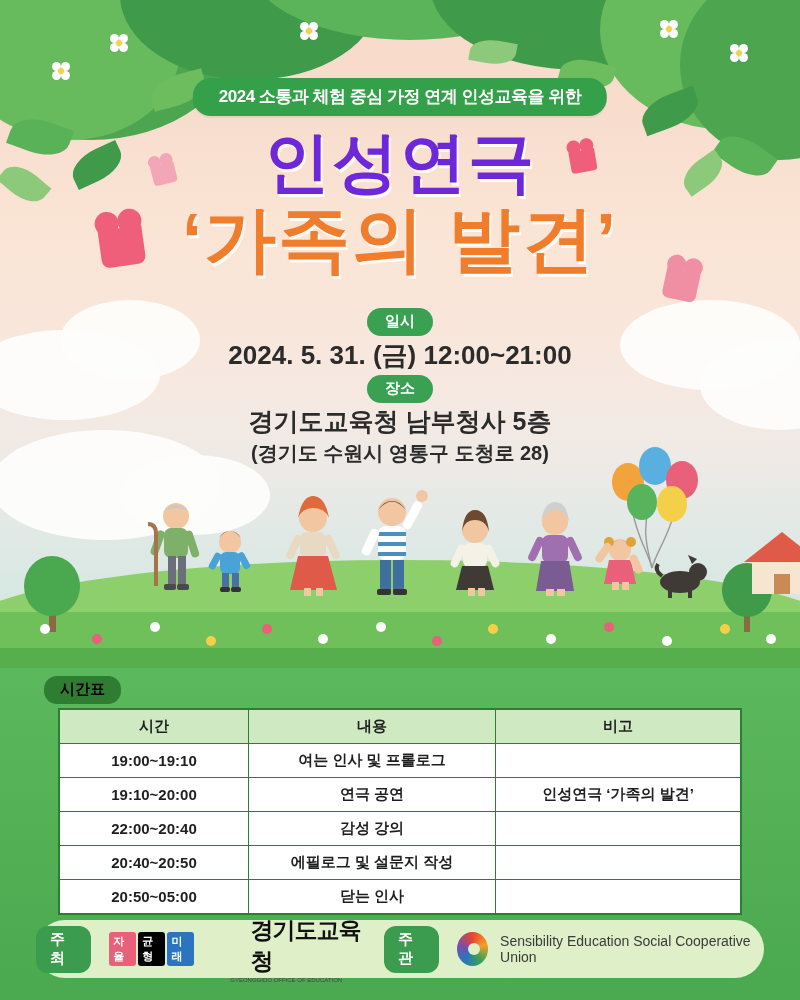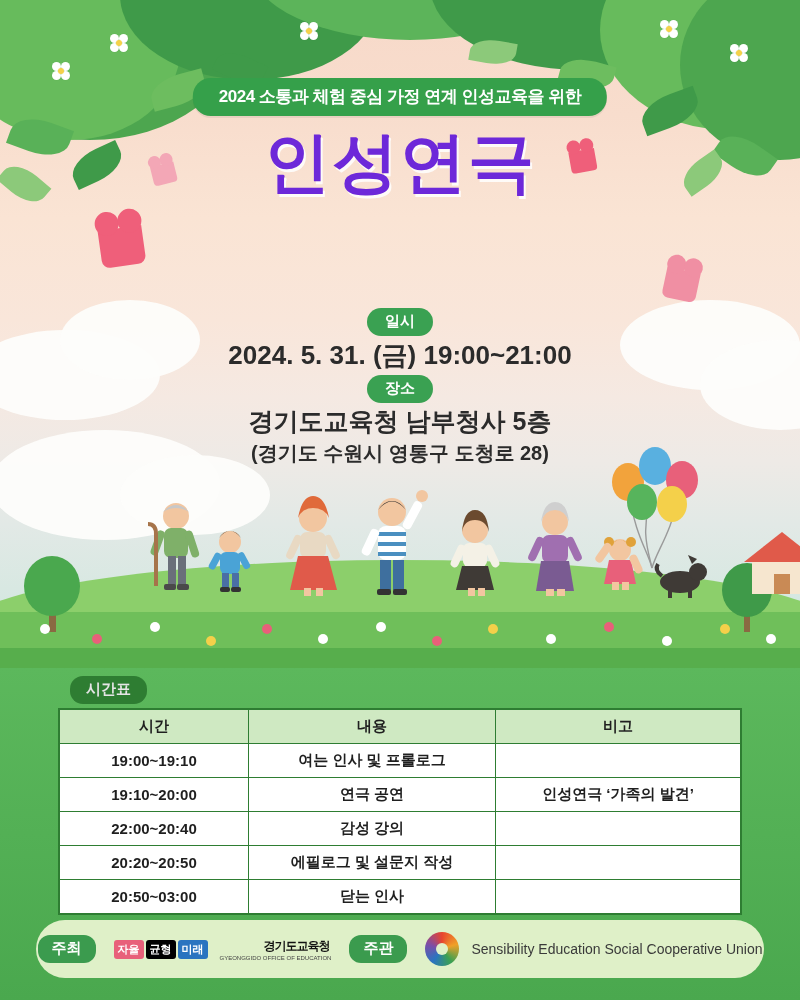--- a/index.html
+++ b/index.html
@@ -183,24 +183,24 @@
     position: absolute;
     left: 0;
     top: 668px;
     width: 800px;
     height: 332px;
     background: #5cb85c;
     background: linear-gradient(180deg,#5cb85c 0%, #4aa84e 100%);
   }
   .tt-label {
     position: absolute;
-    left: 70px;
+    left: 44px;
     top: 676px;
     background: #2e7d32;
-    color: #e5e5e5;
+    color: #000000;
     font-size: 15px;
     font-weight: bold;
     padding: 4px 16px 5px;
     border-radius: 13px;
   }
   table.tt {
     position: absolute;
     left: 58px;
     top: 708px;
     width: 684px;
@@ -259,21 +259,21 @@
     gap: 2px;
   }
   .kv span {
     color: #fff;
     font-size: 11px;
     font-weight: bold;
     padding: 2px 4px;
     border-radius: 3px;
   }
   .gge {
-    font-size: 12px;
+    font-size: 23px;
     font-weight: bold;
     color: #111;
     letter-spacing: -1px;
     margin-left: 44px;
   }
   .gge-sub {
     font-size: 6px;
     color: #444;
     letter-spacing: 0;
     text-align: center;
@@ -388,23 +388,24 @@
   <div class="hrt" style="left:664px;top:270px;width:34px;height:30px;background:#f08fa3;border-radius:0 0 6px 6px;transform:rotate(12deg);">
     <span style="position:absolute;left:-1px;top:-14px;width:19px;height:19px;border-radius:50%;background:#f08fa3;display:block;"></span>
     <span style="position:absolute;left:16px;top:-14px;width:19px;height:19px;border-radius:50%;background:#f08fa3;display:block;"></span>
   </div>
   <div class="hrt" style="left:152px;top:164px;width:24px;height:20px;background:#f3a7b6;border-radius:0 0 4px 4px;transform:rotate(-14deg);">
     <span style="position:absolute;left:-1px;top:-10px;width:13px;height:13px;border-radius:50%;background:#f3a7b6;display:block;"></span>
     <span style="position:absolute;left:11px;top:-10px;width:13px;height:13px;border-radius:50%;background:#f3a7b6;display:block;"></span>
   </div>
 
   <div class="title1">인성연극</div>
+  <div class="title2">‘가족의 발견’</div>
 
   <div class="badge" style="top:308px;">일시</div>
-  <div class="infoline" style="top:338px;font-size:26px;">2024. 5. 31. (금) 19:00~21:00</div>
+  <div class="infoline" style="top:338px;font-size:26px;">2024. 5. 31. (금) 12:00~21:00</div>
 
   <div class="badge" style="top:375px;">장소</div>
   <div class="infoline" style="top:405px;font-size:25px;">경기도교육청 남부청사 5층</div>
   <div class="infoline" style="top:440px;font-size:20px;">(경기도 수원시 영통구 도청로 28)</div>
 
   <div class="hill"></div>
   <div class="grass"></div>
   <div class="grass-dark"></div>
 
   <div style="position:absolute;left:892px;top:410px;"></div>
@@ -571,26 +572,26 @@
         <td class="time">19:10~20:00</td>
         <td>연극 공연</td>
         <td class="note">인성연극 ‘가족의 발견’</td>
       </tr>
       <tr>
         <td class="time">22:00~20:40</td>
         <td>감성 강의</td>
         <td class="note"></td>
       </tr>
       <tr>
-        <td class="time">20:20~20:50</td>
+        <td class="time">20:40~20:50</td>
         <td>에필로그 및 설문지 작성</td>
         <td class="note"></td>
       </tr>
       <tr>
-        <td class="time">20:50~03:00</td>
+        <td class="time">20:50~05:00</td>
         <td>닫는 인사</td>
         <td class="note"></td>
       </tr>
     </tbody>
   </table>
 
   <div class="footer">
     <div class="pill">주최</div>
     <div class="org1">
       <div class="kv">

